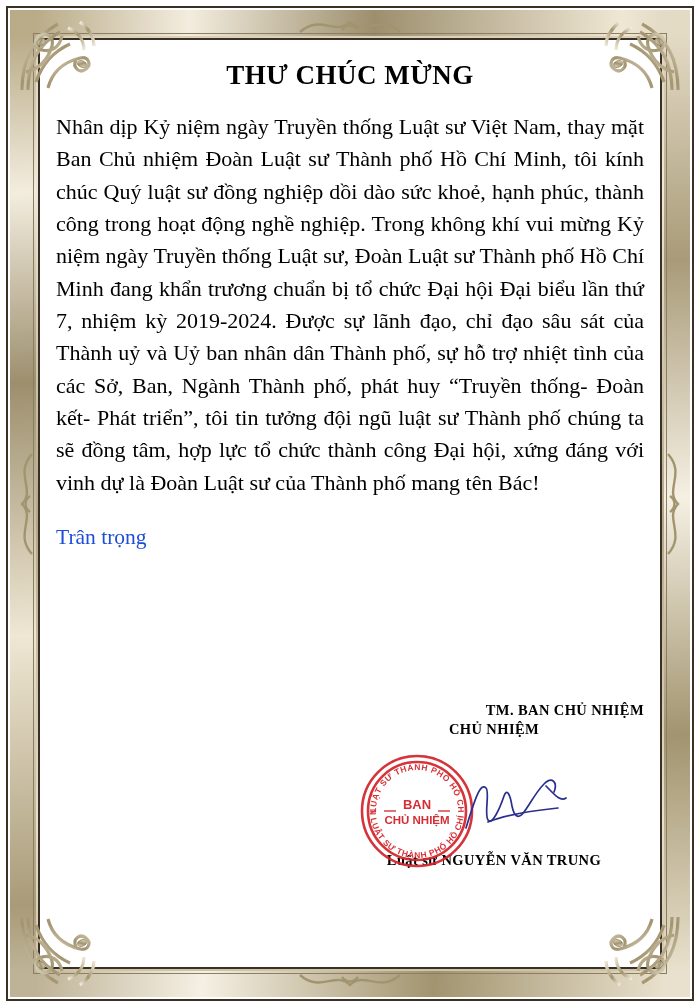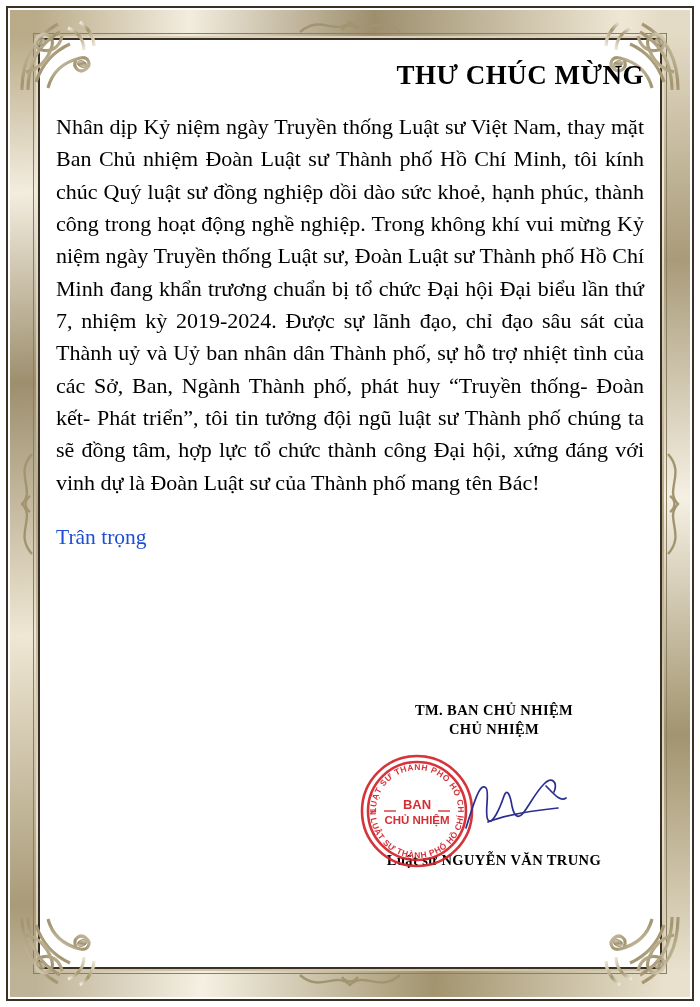--- a/index.html
+++ b/index.html
@@ -105,21 +105,21 @@
   .content {
     position: absolute;
     left: 56px;
     top: 46px;
     right: 56px;
     bottom: 46px;
     box-sizing: border-box;
   }
 
   .doc-title {
-    text-align: right;
+    text-align: center;
     font-size: 27px;
     font-weight: bold;
     letter-spacing: 0.5px;
     color: #000000;
     margin: 14px 0 20px 0;
   }
 
   .body-text {
     font-size: 22px;
     line-height: 1.47;
@@ -143,20 +143,21 @@
     right: 0;
     bottom: 92px;
     width: 300px;
     text-align: center;
   }
   .sign-line1 {
     font-size: 14.5px;
     font-weight: bold;
     letter-spacing: 0.4px;
     color: #000000;
+    text-align: right;
   }
   .sign-line2 {
     font-size: 14.5px;
     font-weight: bold;
     letter-spacing: 0.4px;
     color: #000000;
     margin-top: 2px;
   }
   .sign-area {
     position: relative;

